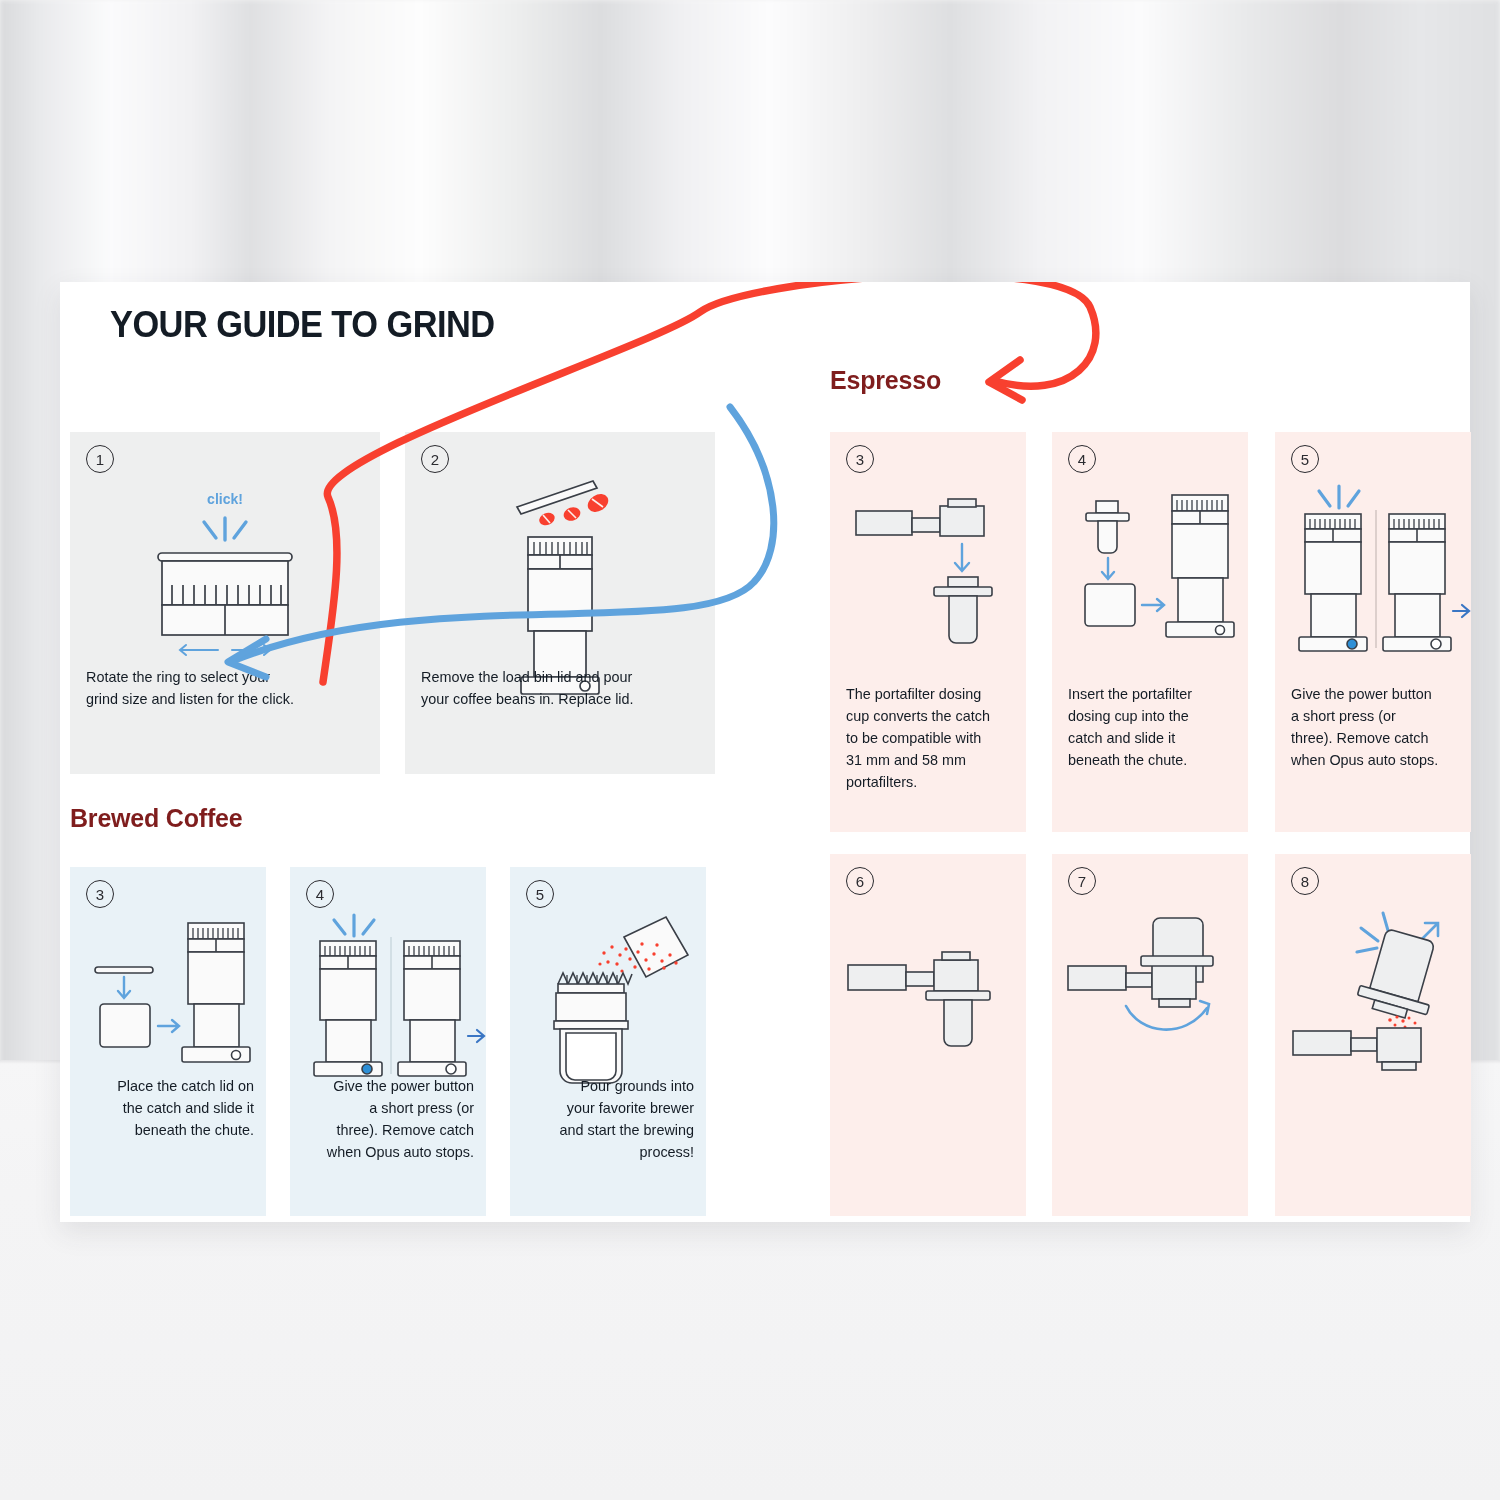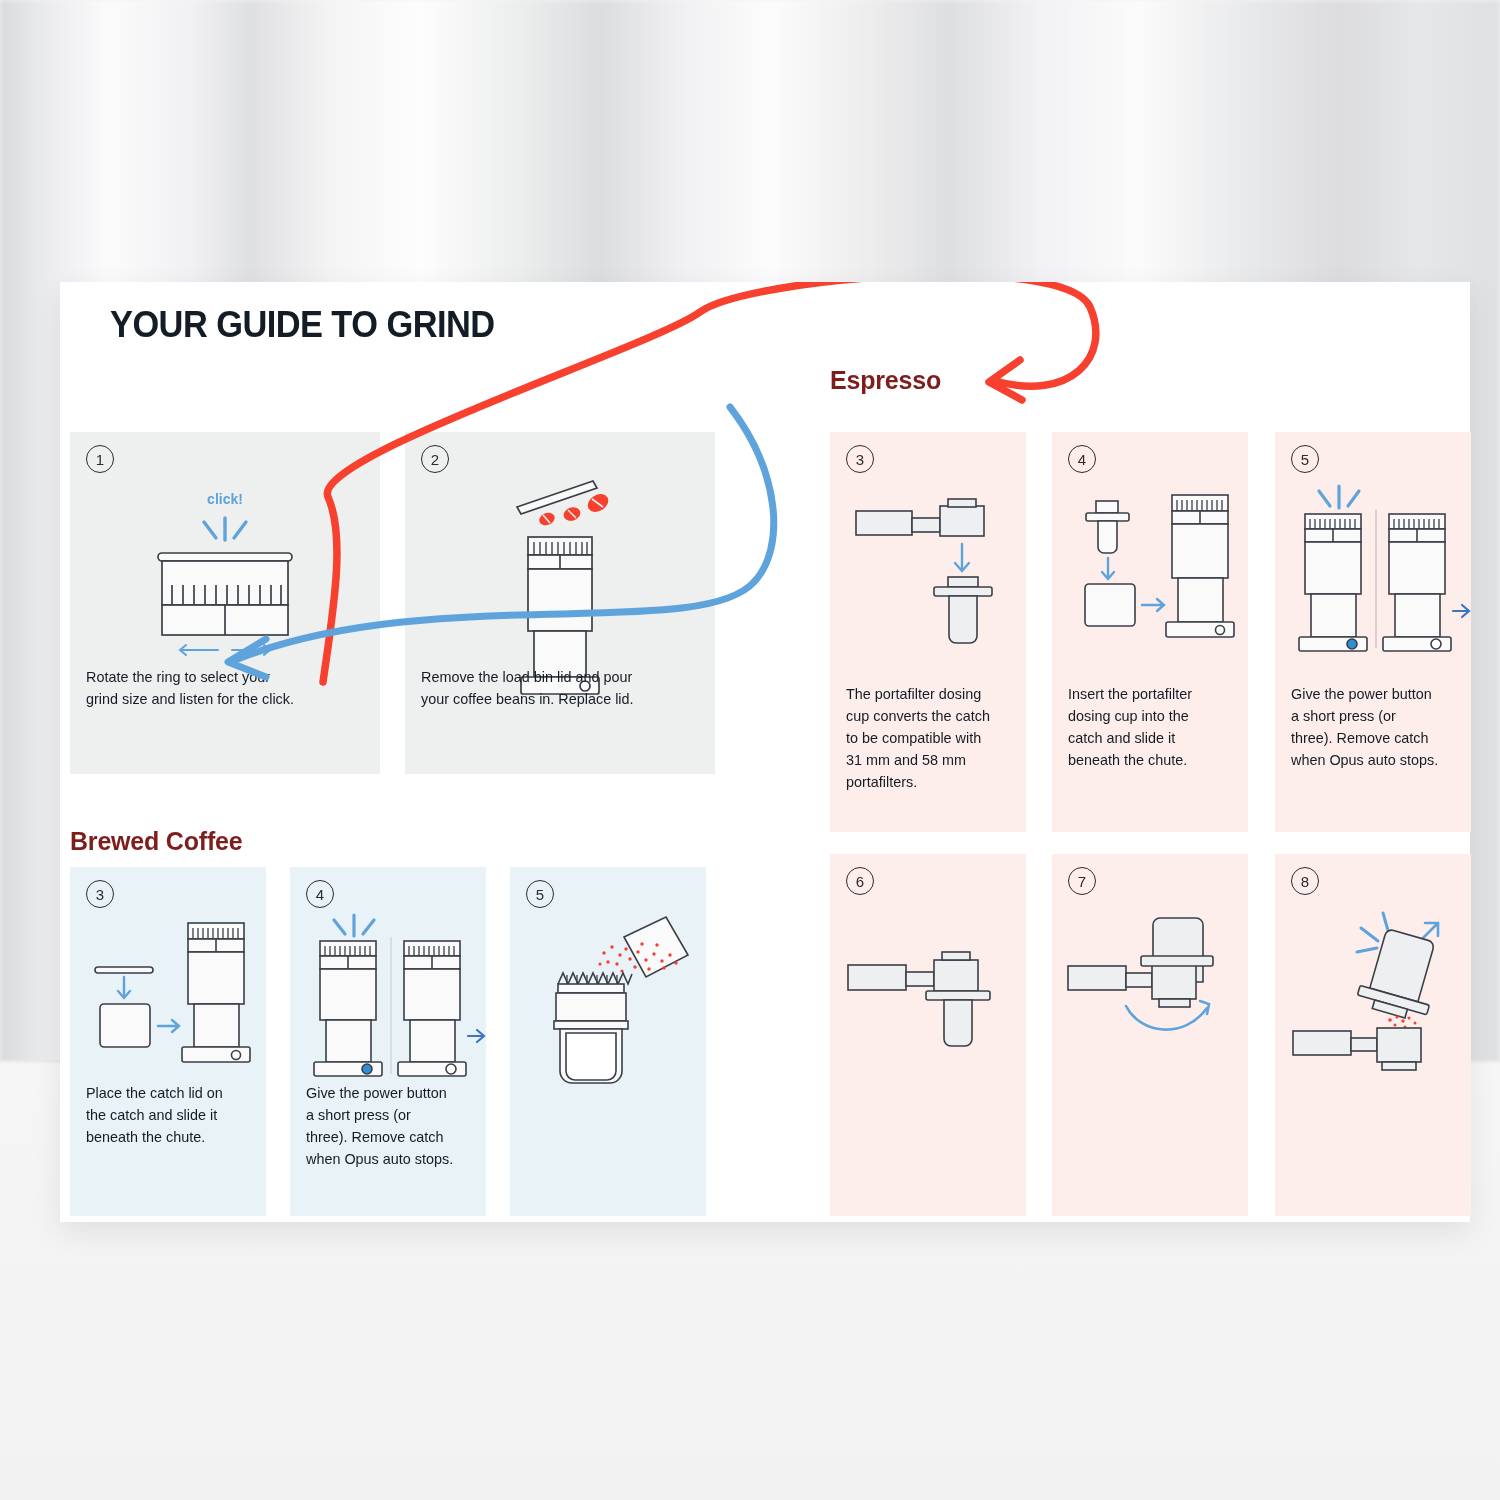--- a/index.html
+++ b/index.html
@@ -43,21 +43,21 @@
     font-size:37px;font-weight:700;letter-spacing:-0.6px;
     color:#141c25;font-stretch:condensed;
     transform:scaleX(.93);transform-origin:left center;
   }
 
   .section-head{
     position:absolute;font-size:25px;font-weight:700;color:#7f1d1d;
     letter-spacing:-0.2px;
   }
   #sec-espresso{left:770px;top:84px;}
-  #sec-brewed{left:10px;top:545px;}
+  #sec-brewed{left:10px;top:522px;}
 
   
   .card{position:absolute;box-sizing:border-box;}
   .card .num{
     position:absolute;left:16px;top:13px;
     width:26px;height:26px;border:1.6px solid #2b2b30;border-radius:50%;
     display:flex;align-items:center;justify-content:center;
     font-size:15px;color:#2b2b30;line-height:1;
   }
   .card .cap{
@@ -95,21 +95,21 @@
   #card8{left:1215px;}
   .e2 .art{top:46px;}
   .e2 .cap{top:250px;}
 
   
   .b1{top:585px;width:196px;height:349px;}
   #card3b{left:10px;}
   #card4b{left:230px;}
   #card5b{left:450px;}
   .b1 .art{top:44px;}
-  .b1 .cap{top:216px;}
+  .b1 .cap{top:209px;text-align:right;}
 
   .arrow-layer{position:absolute;inset:0;pointer-events:none;}
 </style>
 </head>
 <body>
 
 <div class="scene">
   <div class="backdrop"></div>
   <div class="floor"></div>
 
@@ -565,20 +565,24 @@
           <g stroke="#3a3f47" stroke-width="1.3">
             <line x1="49" y1="64" x2="49" y2="73"></line>
               <line x1="59" y1="64" x2="59" y2="73"></line>
             <line x1="69" y1="64" x2="69" y2="73"></line>
               <line x1="79" y1="64" x2="79" y2="73"></line>
             <line x1="89" y1="64" x2="89" y2="73"></line>
               <line x1="99" y1="64" x2="99" y2="73"></line>
           </g>
         </svg>
       </div>
+      <div class="cap">Pour grounds into
+your favorite brewer
+and start the brewing
+process!</div>
     </div>
 
     <div class="arrow-layer">
       <svg width="1410" height="940" viewBox="0 0 1410 940">
         <g fill="none" stroke="#f8402f" stroke-width="7.5" stroke-linecap="round">
           <path d="M263 400 C273 330 286 255 268 215
                    C250 175 592 65 640 30
                    C688 -5 1005 -30 1030 25
                    C1052 75 1010 120 935 99"></path>
           <path d="M960 78 L929 100 L962 118" stroke-linejoin="round"></path>

